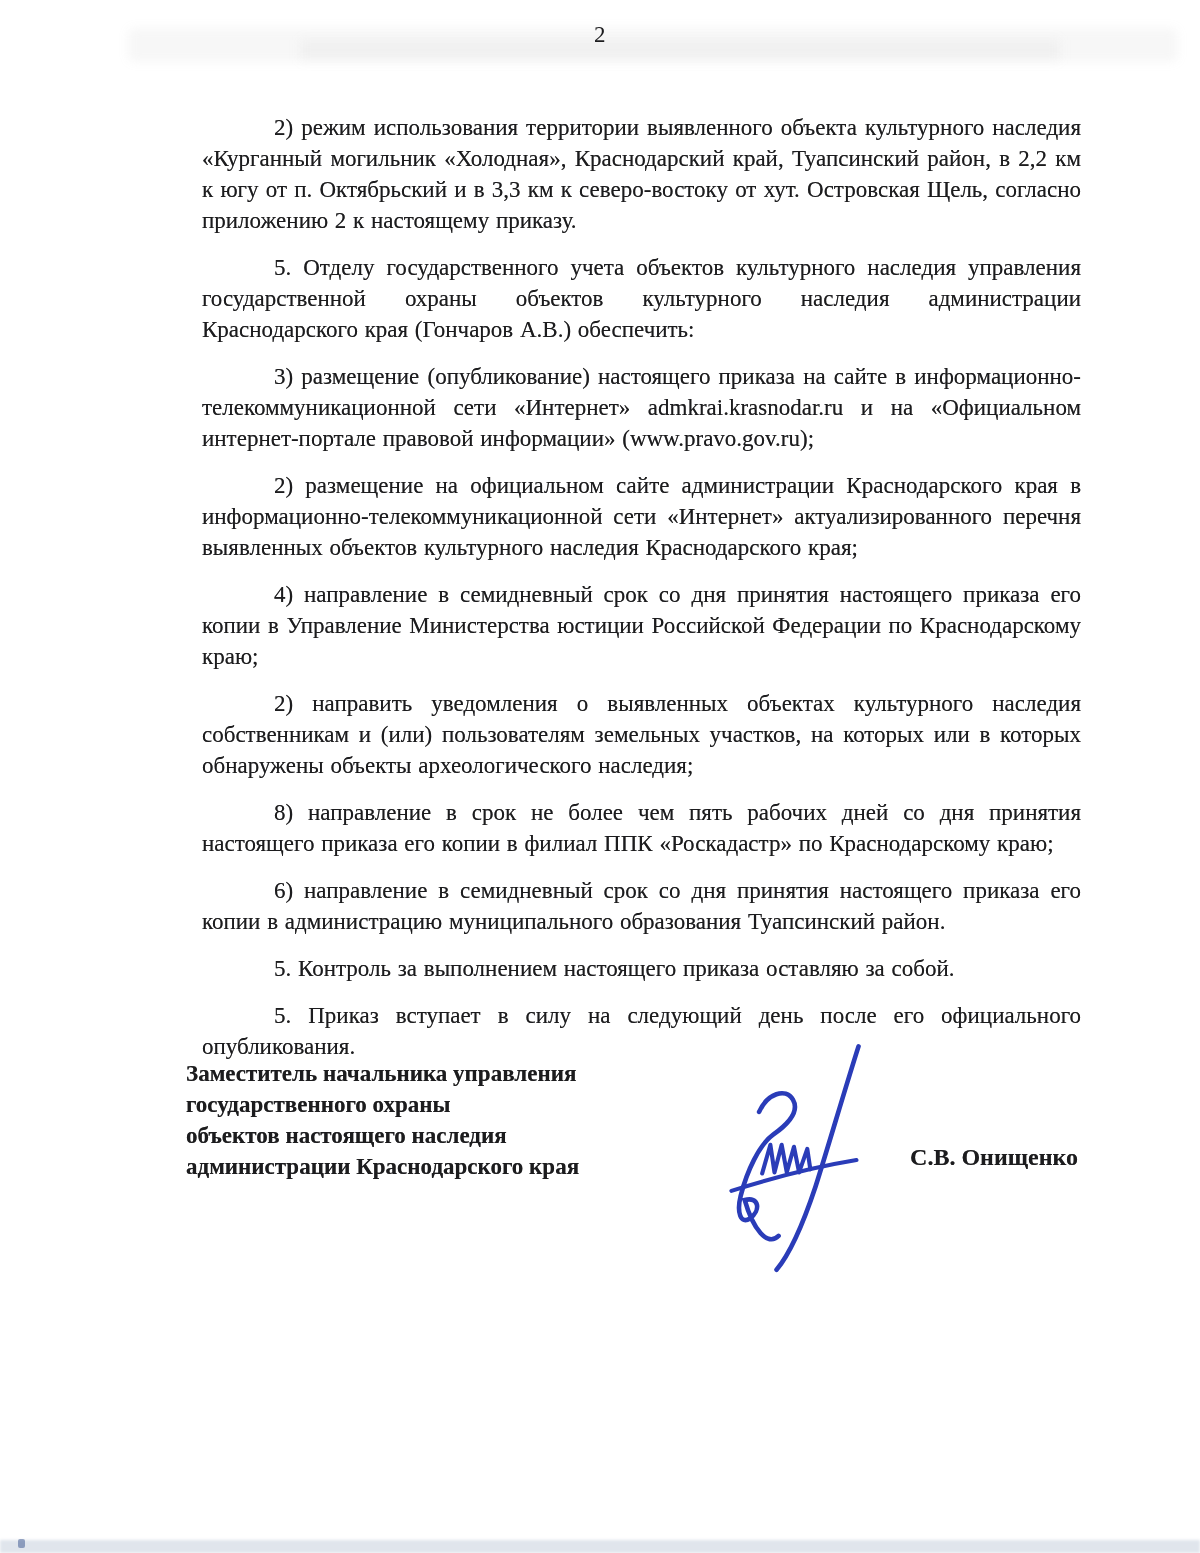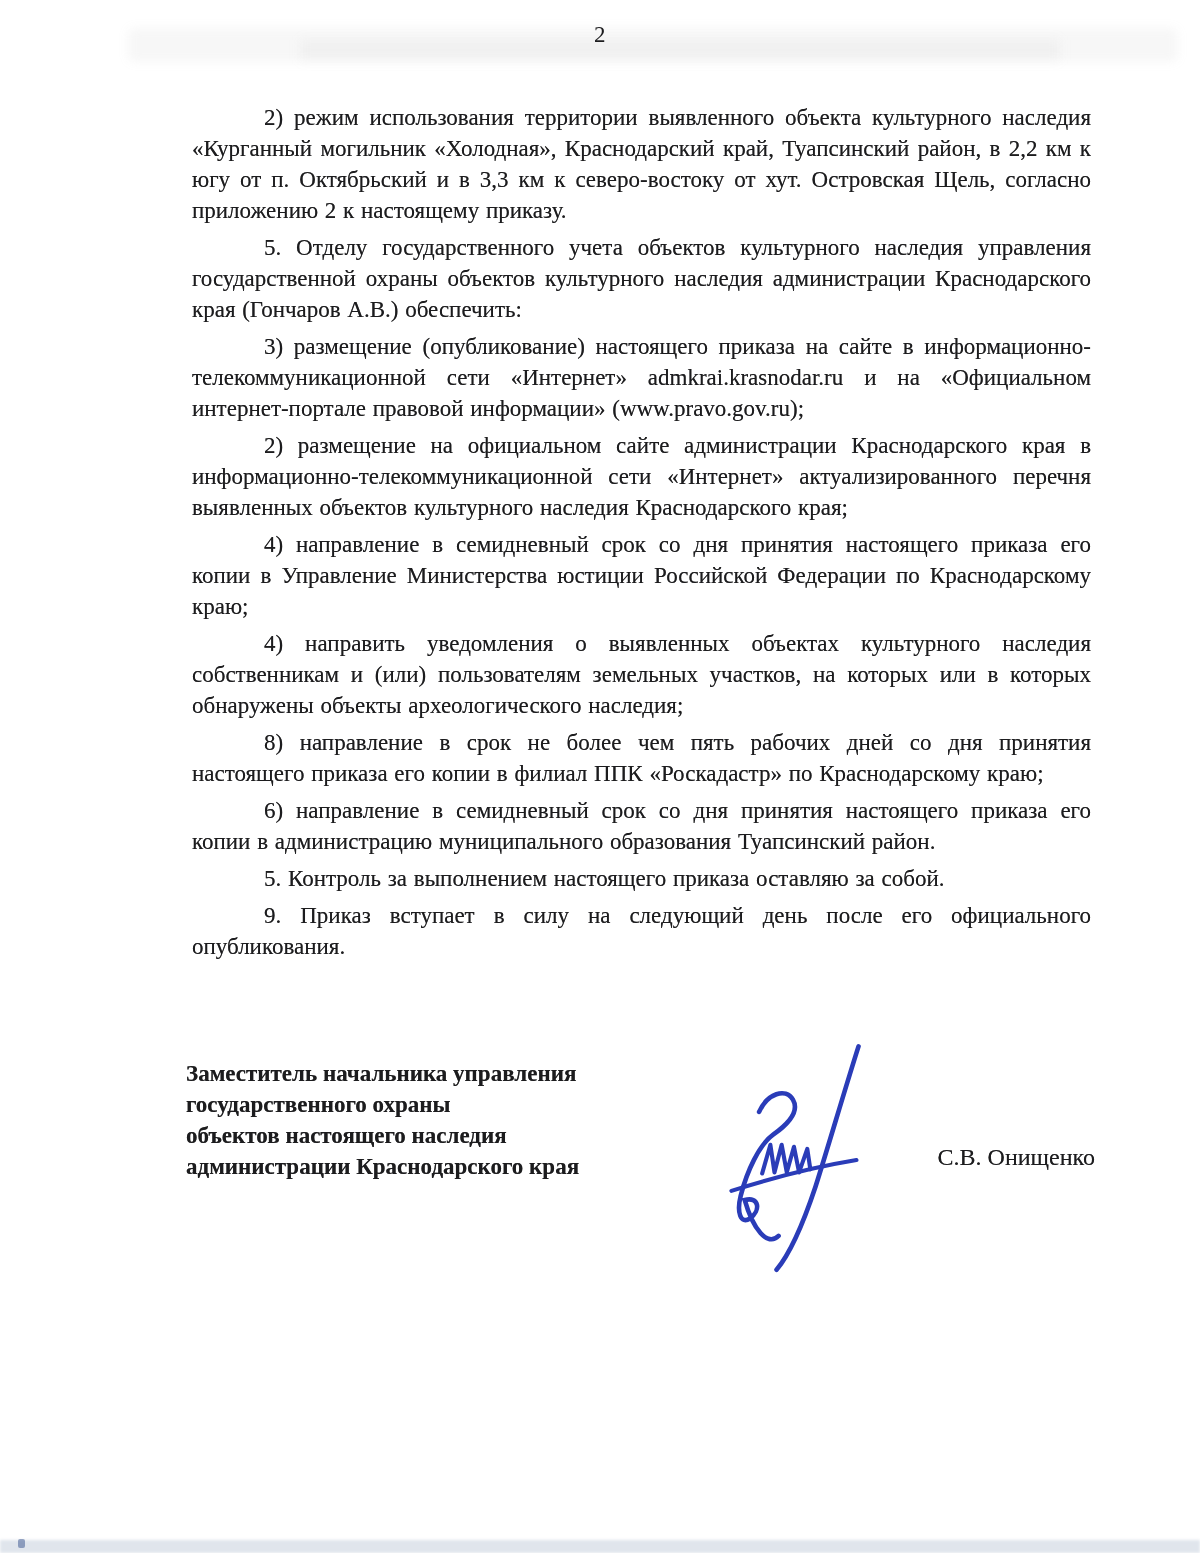--- a/index.html
+++ b/index.html
@@ -68,21 +68,21 @@
     font-size: 23px;
     letter-spacing: 0.5px;
   }
   .content {
     position: absolute;
     top: 96px;
     left: 186px;
     width: 911px;
   }
   .content p {
-    margin: 6px;
+    margin: 16px;
     font-size: 23px;
     line-height: 31px;
     text-align: justify;
     text-indent: 72px;
     word-spacing: 1px;
     text-shadow: 0 0 0.45px rgba(0,0,0,0.55);
   }
   .signature-area {
     position: absolute;
     top: 1058px;
@@ -92,23 +92,24 @@
   }
   .signature-text div {
     font-size: 23px;
     line-height: 31px;
     text-shadow: 0 0 0.45px rgba(0,0,0,0.55);
     font-weight: bold;
   }
   .signatory-name {
     position: absolute;
     top: 86px;
-    right: 2px;
+    right: 19px;
     font-size: 24px;
     text-shadow: 0 0 0.45px rgba(0,0,0,0.55);
+    font-weight: bold;
   }
   .signature-ink {
     position: absolute;
     left: 528px;
     top: -20px;
     width: 164px;
     height: 236px;
   }
 </style>
 </head>
@@ -120,25 +121,25 @@
   <div class="scan-band-top2"></div>
 
   <div class="page-number">2</div>
 
   <div class="content">
     <p>2) режим использования территории выявленного объекта культурного наследия «Курганный могильник «Холодная», Краснодарский край, Туапсинский район, в 2,2 км к югу от п. Октябрьский и в 3,3 км к северо-востоку от хут. Островская Щель, согласно приложению 2 к настоящему приказу.</p>
     <p>5. Отделу государственного учета объектов культурного наследия управления государственной охраны объектов культурного наследия администрации Краснодарского края (Гончаров А.В.) обеспечить:</p>
     <p>3) размещение (опубликование) настоящего приказа на сайте в информационно-телекоммуникационной сети «Интернет» admkrai.krasnodar.ru и на «Официальном интернет-портале правовой информации» (www.pravo.gov.ru);</p>
     <p>2) размещение на официальном сайте администрации Краснодарского края в информационно-телекоммуникационной сети «Интернет» актуализированного перечня выявленных объектов культурного наследия Краснодарского края;</p>
     <p>4) направление в семидневный срок со дня принятия настоящего приказа его копии в Управление Министерства юстиции Российской Федерации по Краснодарскому краю;</p>
-    <p>4) направить уведомления о выявленных объектах культурного наследия собственникам и (или) пользователям земельных участков, на которых или в которых обнаружены объекты археологического наследия;</p>
+    <p>2) направить уведомления о выявленных объектах культурного наследия собственникам и (или) пользователям земельных участков, на которых или в которых обнаружены объекты археологического наследия;</p>
     <p>8) направление в срок не более чем пять рабочих дней со дня принятия настоящего приказа его копии в филиал ППК «Роскадастр» по Краснодарскому краю;</p>
     <p>6) направление в семидневный срок со дня принятия настоящего приказа его копии в администрацию муниципального образования Туапсинский район.</p>
     <p>5. Контроль за выполнением настоящего приказа оставляю за собой.</p>
-    <p>9. Приказ вступает в силу на следующий день после его официального опубликования.</p>
+    <p>5. Приказ вступает в силу на следующий день после его официального опубликования.</p>
   </div>
 
   <div class="signature-area">
     <div class="signature-text">
       <div>Заместитель начальника управления</div>
       <div>государственного охраны</div>
       <div>объектов настоящего наследия</div>
       <div>администрации Краснодарского края</div>
     </div>
 

